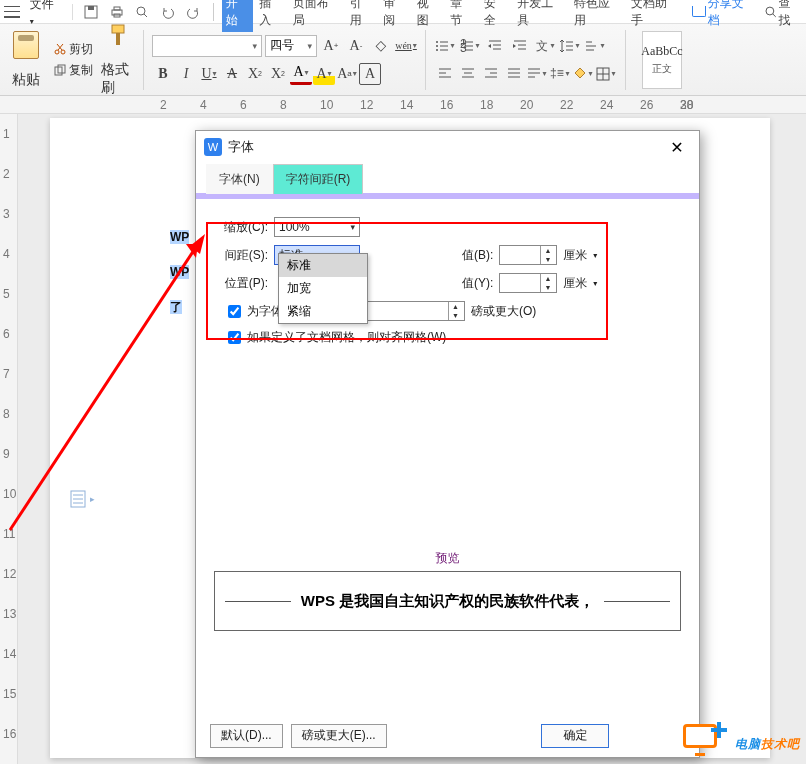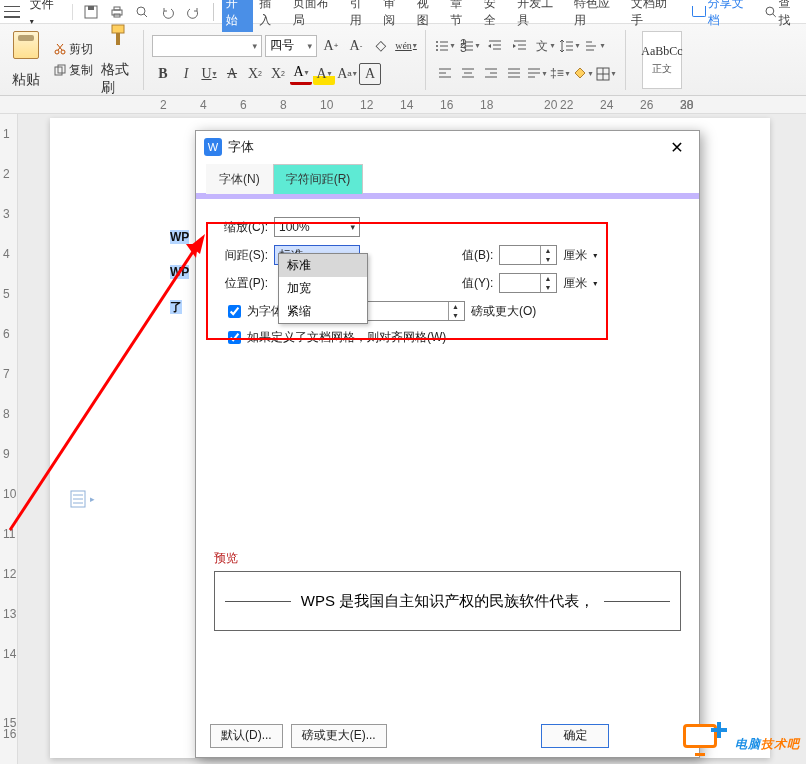--- a/index.html
+++ b/index.html
@@ -84,24 +84,24 @@
   .dropdown-list { position:absolute; left: 82px; top: 54px; width: 90px; background:#fff; border:1px solid #888; z-index:60; box-shadow:2px 2px 4px rgba(0,0,0,0.2);}
   .dropdown-list div{padding:3px 8px; font-size:12px; cursor:pointer;}
   .dropdown-list div.sel-item{background:#d8d8d8;}
   
   .redbox { position:absolute; border:2px solid #ff0000; pointer-events:none; }
   .redbox1 { left:206px; top:222px; width:402px; height:118px; z-index:70;}
   
   .arrow-svg { position:absolute; left:0; top:230px; width:210px; height:310px; z-index:71; pointer-events:none; }
   
   .preview-area { position:absolute; bottom: 82px; left:18px; right:18px; }
-  .preview-label{font-size:12px;color:#b91c1c;margin-bottom:4px;}
+  .preview-label{font-size:12px;color:#701a75;margin-bottom:4px;text-align:center;}
   .preview-box{border:1px solid #666;height:60px;display:flex;align-items:center;justify-content:center;padding:0 10px;}
   .preview-box .pline{border-top:1px solid #555;flex:1;}
-  .preview-box .ptext{padding:0 10px;font-size:15px;font-weight:normal;color:#000;text-align:right;}
+  .preview-box .ptext{padding:0 10px;font-size:15px;font-weight:bold;color:#000;text-align:right;}
   
   .modal-footer { height:44px; border-top:1px solid transparent; display:flex; align-items:center; padding:0 14px; gap:8px; }
   .mbtn { height:24px; padding:0 10px; border:1px solid #999; background:#fafafa; cursor:pointer; font-size:12px; color:#222; }
   .mbtn.primary{border-color:#3272d9;}
   .modal-footer .spacer{flex:1;}
   
   
   .brand { position:absolute; right:6px; bottom:8px; display:flex; align-items:center; gap:6px; z-index:80; }
   .brand-ico { width:46px; height:34px; position:relative; }
   .brand-ico .screen{width:34px;height:24px;border:3px solid #ff7a00;border-radius:4px;position:absolute;left:0;top:2px;background:#fff;}
@@ -366,21 +366,21 @@
 <div class="hruler">
     <span class="ht" style="left: 160px;">2</span>
     <span class="ht" style="left: 200px;">4</span>
     <span class="ht" style="left: 240px;">6</span>
     <span class="ht" style="left: 280px;">8</span>
     <span class="ht" style="left: 320px;">10</span>
     <span class="ht" style="left: 360px;">12</span>
     <span class="ht" style="left: 400px;">14</span>
     <span class="ht" style="left: 440px;">16</span>
     <span class="ht" style="left: 480px;">18</span>
-    <span class="ht" style="left: 520px; margin-left: 24px;">20</span>
+    <span class="ht" style="left: 520px;">20</span>
     <span class="ht" style="left: 560px;">22</span>
     <span class="ht" style="left: 600px;">24</span>
     <span class="ht" style="left: 640px;">26</span>
     <span class="ht" style="left: 680px;">28</span>
     <span class="ht" style="left: 680px;">30</span>
   </div>
 
 <div class="docarea">
   <div class="vruler">
       <span class="vt" style="top: 20px;">1</span>
@@ -390,21 +390,21 @@
       <span class="vt" style="top: 180px;">5</span>
       <span class="vt" style="top: 220px;">6</span>
       <span class="vt" style="top: 260px;">7</span>
       <span class="vt" style="top: 300px;">8</span>
       <span class="vt" style="top: 340px;">9</span>
       <span class="vt" style="top: 380px;">10</span>
       <span class="vt" style="top: 420px;">11</span>
       <span class="vt" style="top: 460px;">12</span>
       <span class="vt" style="top: 500px;">13</span>
       <span class="vt" style="top: 540px;">14</span>
-      <span class="vt" style="top: 580px; margin-top: 29px;">15</span>
+      <span class="vt" style="top: 580px;">15</span>
       <span class="vt" style="top: 620px;">16</span>
     </div>
   <div class="page">
     <div class="page-content">
       <span class="sel">WP</span><br>
       <span class="sel">WP</span><br>
       <span class="sel">了</span>
     </div>
   </div>
   <div class="nav-outline">

